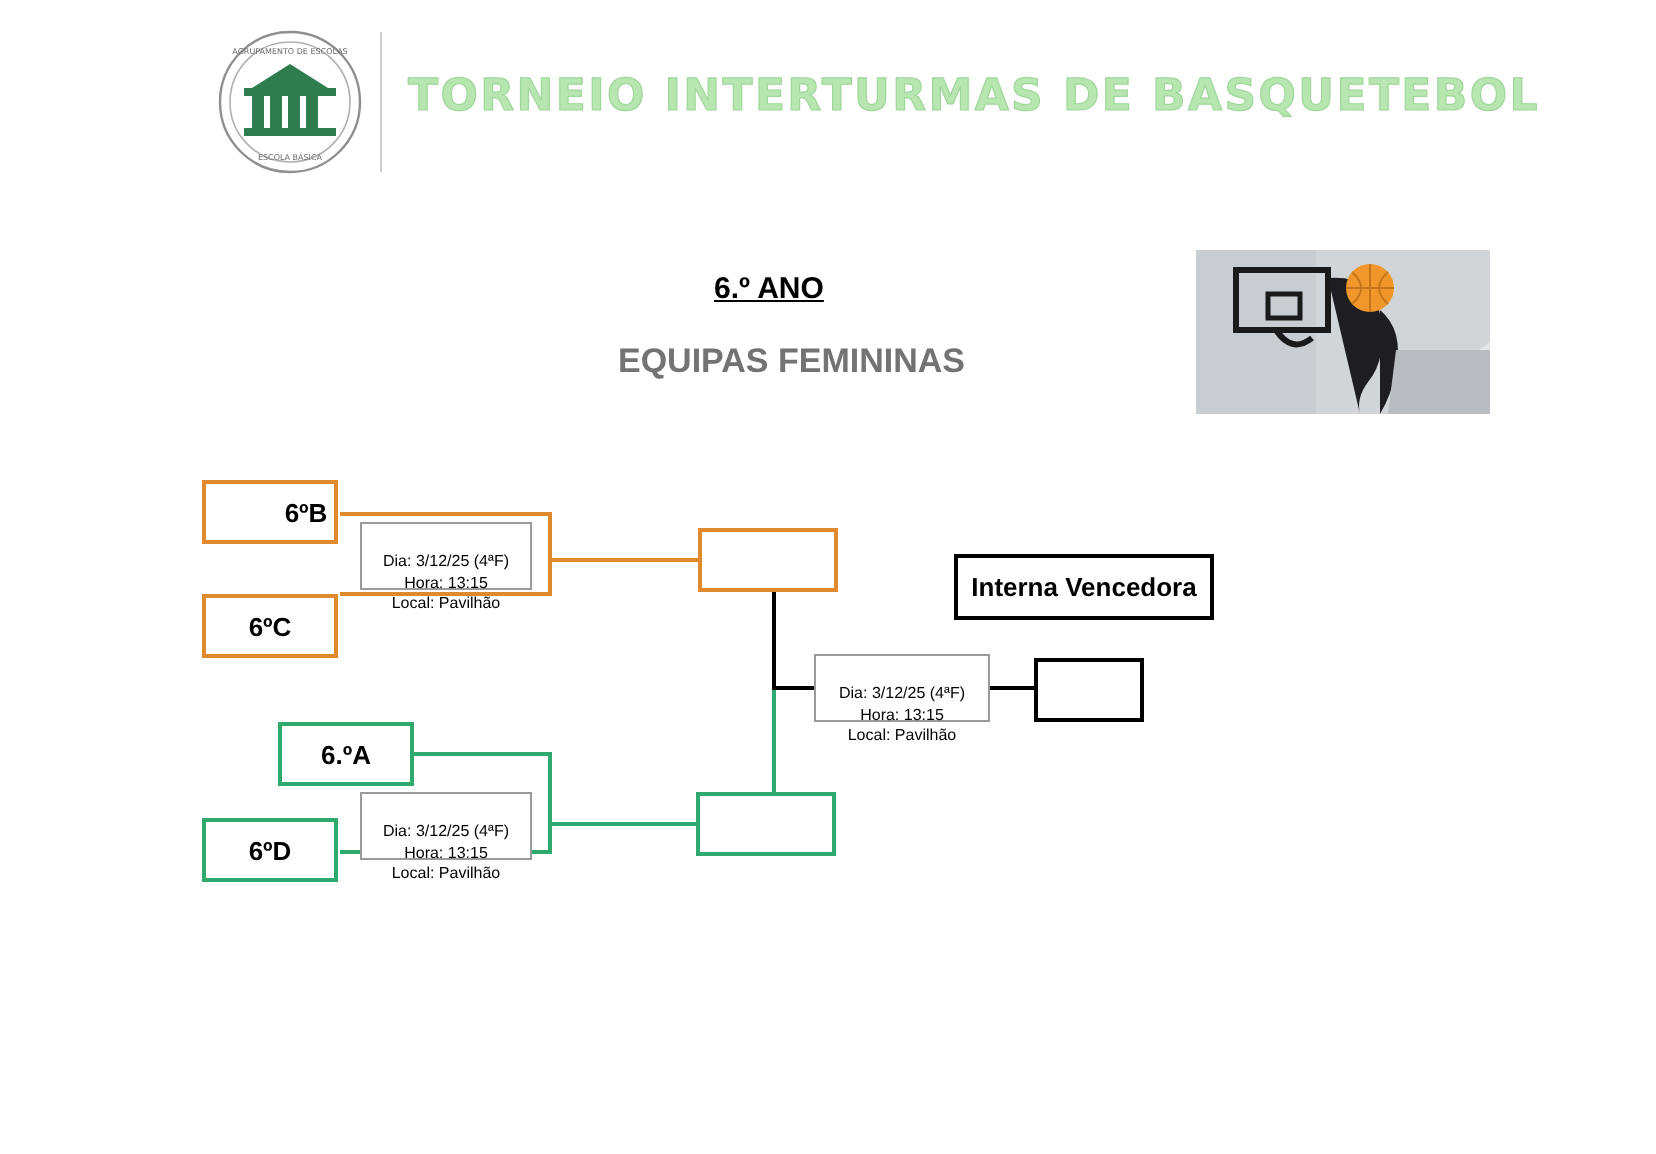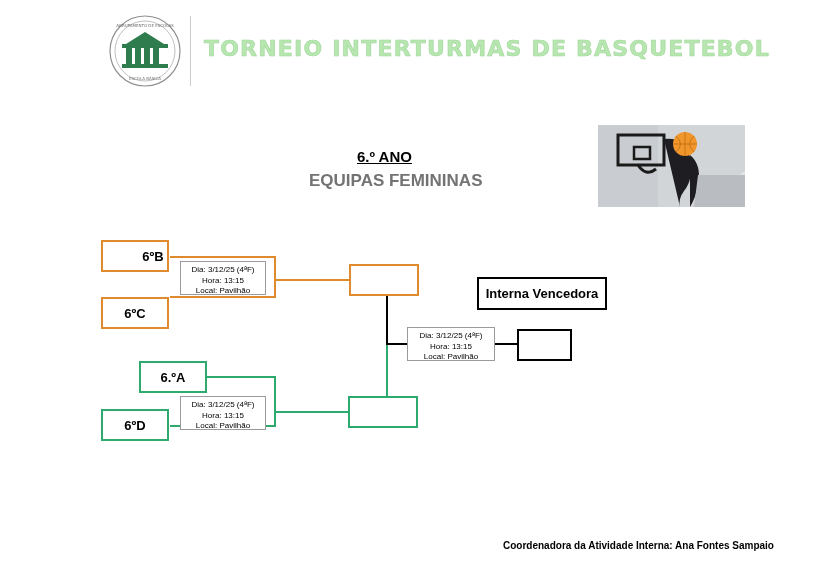--- a/index.html
+++ b/index.html
@@ -49,21 +49,21 @@
     letter-spacing: 1.2px;
     color: #b8e6b0;
     -webkit-text-stroke: 0.6px #9fd79a;
     white-space: nowrap;
   }
 
   
   .sub-year {
     position: absolute;
     left: 357px;
-    top: 148px;
+    top: 136px;
     font-size: 15px;
     font-weight: bold;
     color: #000;
     text-decoration: underline;
     white-space: nowrap;
   }
   .sub-teams {
     position: absolute;
     left: 309px;
     top: 171px;
@@ -125,21 +125,21 @@
   
   .info-box {
     position: absolute;
     box-sizing: border-box;
     border: 1px solid #9a9a9a;
     background: #ffffff;
     text-align: center;
     font-size: 8px;
     line-height: 1.32;
     color: #000;
-    padding: 3px 4px;
+    padding: 14px 4px;
   }
 
   
   .line {
     position: absolute;
     background: #e08a2e;
   }
   .line.green { background: #2faa6e; }
   .line.black { background: #000000; }
 
@@ -230,15 +230,14 @@
     <div>Hora: 13:15</div>
     <div>Local: Pavilhão</div>
   </div>
 
   <div class="empty-box" style="left:349px; top:264px; width:70px; height:32px;"></div>
   <div class="empty-box green" style="left:348px; top:396px; width:70px; height:32px;"></div>
   <div class="empty-box black" style="left:517px; top:329px; width:55px; height:32px;"></div>
 
   <div class="winner-box" style="left:477px; top:277px; width:130px; height:33px;">Interna Vencedora</div>
 
-  <div class="footer">Coordenadora da Atividade Interna: Ana Fontes Sampaio</div>
 
 </div>
 
 </body></html>

